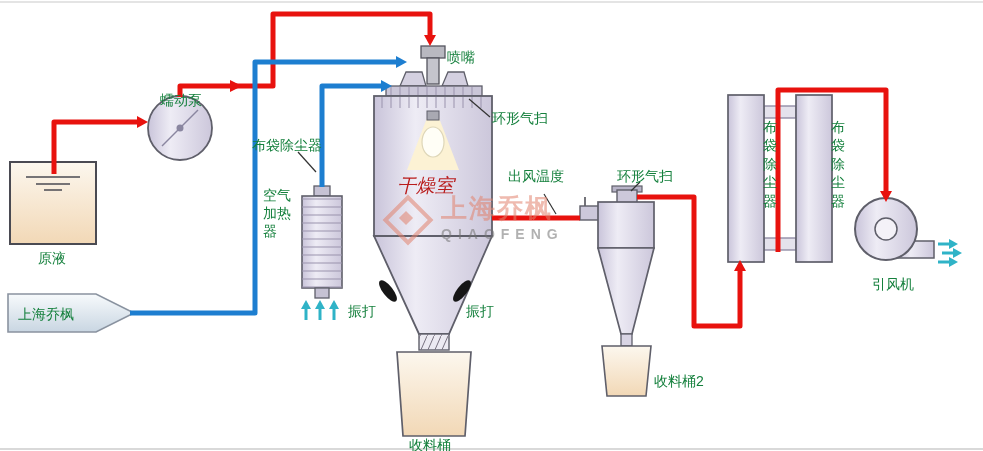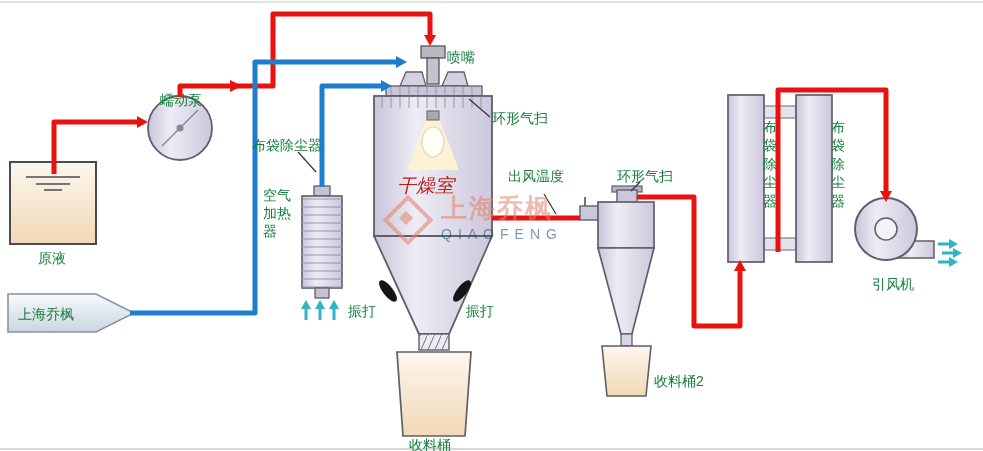--- a/index.html
+++ b/index.html
@@ -12,21 +12,21 @@
   .lbl{position:absolute;font-size:14px;color:#15803d;white-space:nowrap;line-height:1.15;}
   .lbl.big{font-size:19px;color:#b91c1c;font-style:italic;}
   .v{white-space:normal;width:16px;line-height:1.32;text-align:center;margin-left:24px;}
   .wrap3{white-space:normal;width:32px;line-height:1.3;}
   
   .wm{position:absolute;left:383px;top:194px;display:flex;gap:12px;opacity:.55;align-items:center;}
   .wm-logo{position:relative;width:46px;height:46px;flex:0 0 auto;}
   .wm-d1{position:absolute;left:7px;top:7px;width:28px;height:28px;border:4px solid #e2836e;transform:rotate(45deg);}
   .wm-d2{position:absolute;left:18px;top:18px;width:10px;height:10px;background:#e2836e;transform:rotate(45deg);}
   .wm-t1{font-size:26px;font-weight:bold;color:#e2836e;letter-spacing:2px;line-height:1.1;}
-  .wm-t2{font-size:14px;color:#0c4a6e;letter-spacing:6px;margin-top:3px;}
+  .wm-t2{font-size:14px;color:#737373;letter-spacing:6px;margin-top:3px;font-weight:bold;}
 </style>
 </head>
 <body>
 
 <div class="stage">
   <div class="edge top"></div>
   <div class="edge bottom"></div>
 
   <svg class="scheme" width="983" height="451" viewBox="0 0 983 451">
     <defs>

